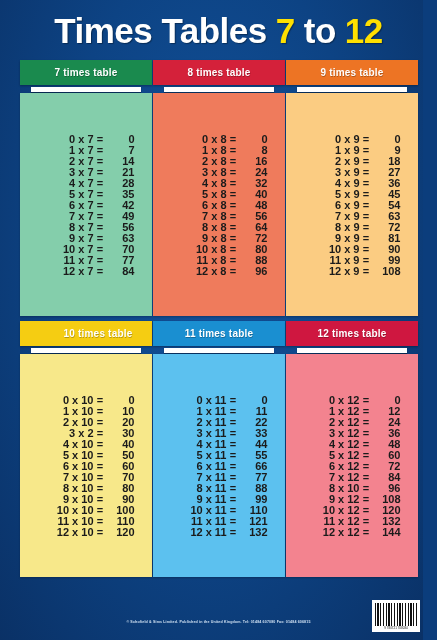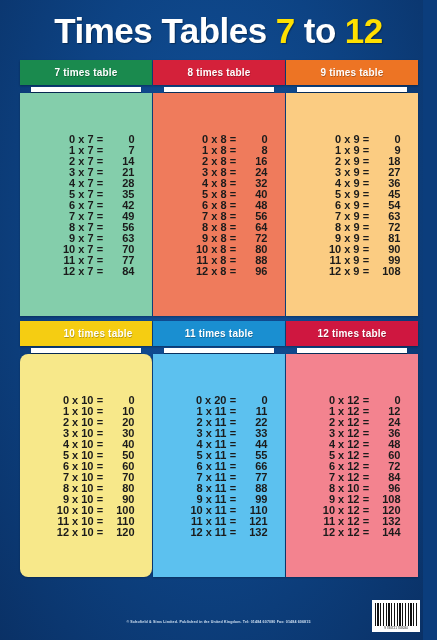--- a/index.html
+++ b/index.html
@@ -426,38 +426,38 @@
           </div>
         </div>
       </div>
       <div class="table-card">
         <div class="card-header" style="background: rgb(245, 205, 18); padding-left: 24px;">
           <span class="card-header-label">10 times table</span>
         </div>
         <div class="card-divider-wrap">
           <div class="card-divider"></div>
         </div>
-        <div class="card-body" style="background: rgb(247, 232, 138); border-radius: 8px;">
+        <div class="card-body" style="background: rgb(247, 232, 138);">
           <div class="eq-row">
             <span class="eq-left">0 x 10</span>
             <span class="eq-eq">=</span>
             <span class="eq-right">0</span>
           </div>
           <div class="eq-row">
             <span class="eq-left">1 x 10</span>
             <span class="eq-eq">=</span>
             <span class="eq-right">10</span>
           </div>
           <div class="eq-row">
             <span class="eq-left">2 x 10</span>
             <span class="eq-eq">=</span>
             <span class="eq-right">20</span>
           </div>
           <div class="eq-row">
-            <span class="eq-left">3 x 10</span>
+            <span class="eq-left">3 x 2</span>
             <span class="eq-eq">=</span>
             <span class="eq-right">30</span>
           </div>
           <div class="eq-row">
             <span class="eq-left">4 x 10</span>
             <span class="eq-eq">=</span>
             <span class="eq-right">40</span>
           </div>
           <div class="eq-row">
             <span class="eq-left">5 x 10</span>
@@ -503,21 +503,21 @@
       </div>
       <div class="table-card">
         <div class="card-header" style="background: rgb(26, 143, 209);">
           <span class="card-header-label">11 times table</span>
         </div>
         <div class="card-divider-wrap">
           <div class="card-divider"></div>
         </div>
         <div class="card-body" style="background: rgb(92, 193, 239);">
           <div class="eq-row">
-            <span class="eq-left">0 x 20</span>
+            <span class="eq-left">0 x 11</span>
             <span class="eq-eq">=</span>
             <span class="eq-right">0</span>
           </div>
           <div class="eq-row">
             <span class="eq-left">1 x 11</span>
             <span class="eq-eq">=</span>
             <span class="eq-right">11</span>
           </div>
           <div class="eq-row">
             <span class="eq-left">2 x 11</span>

